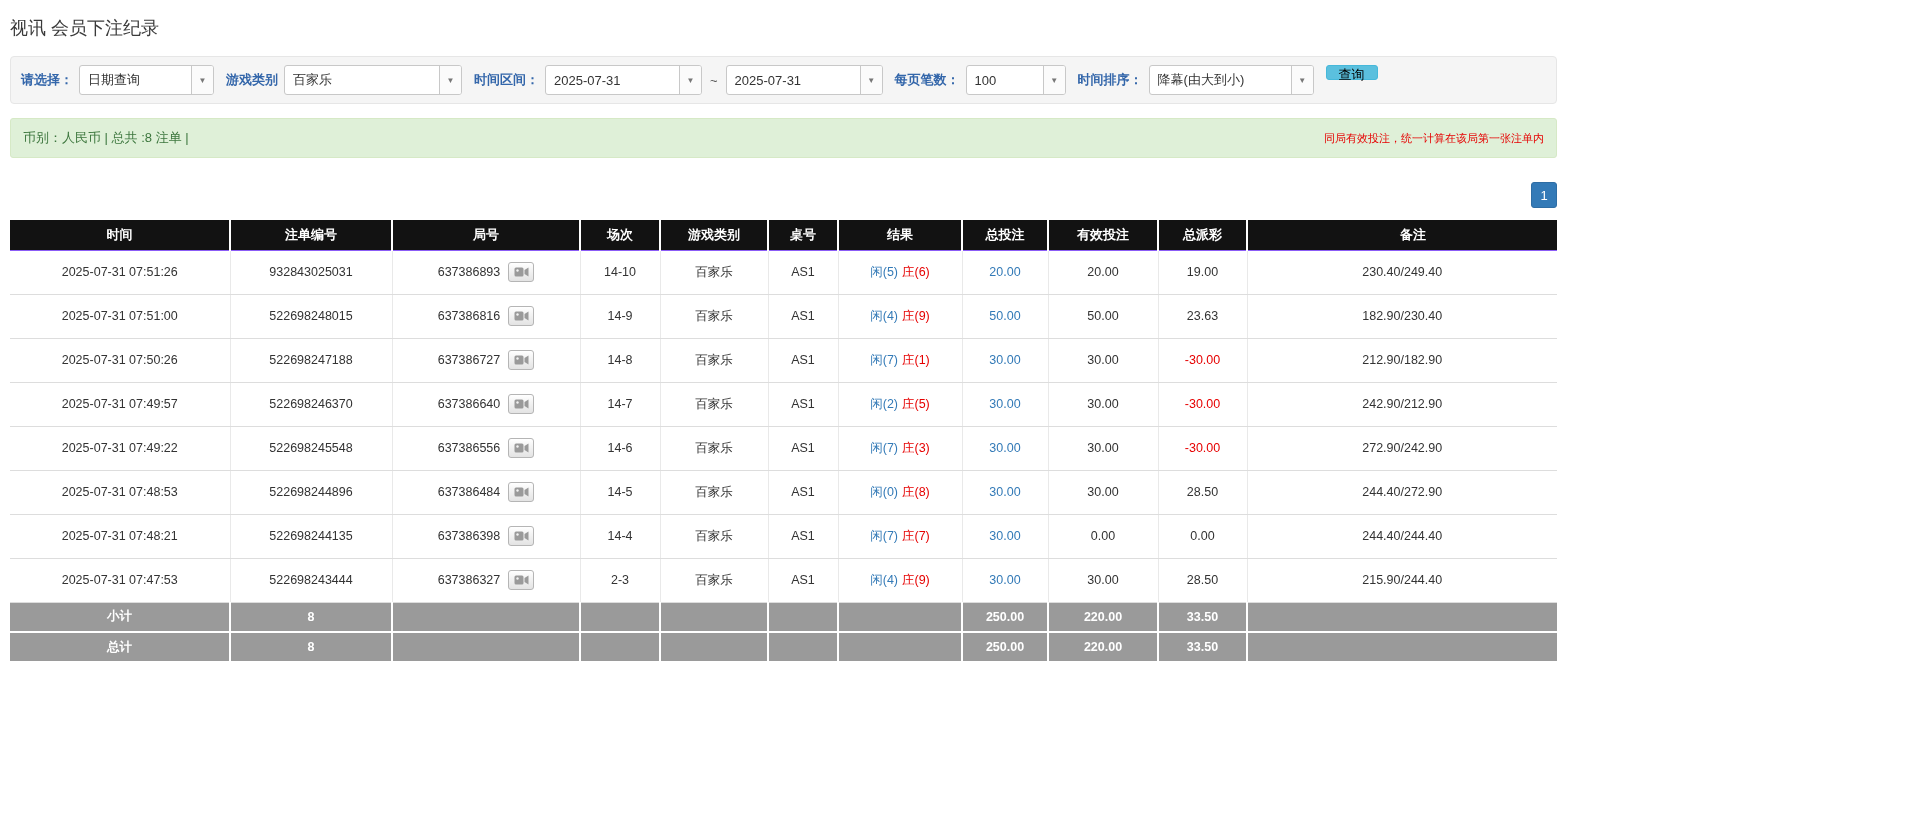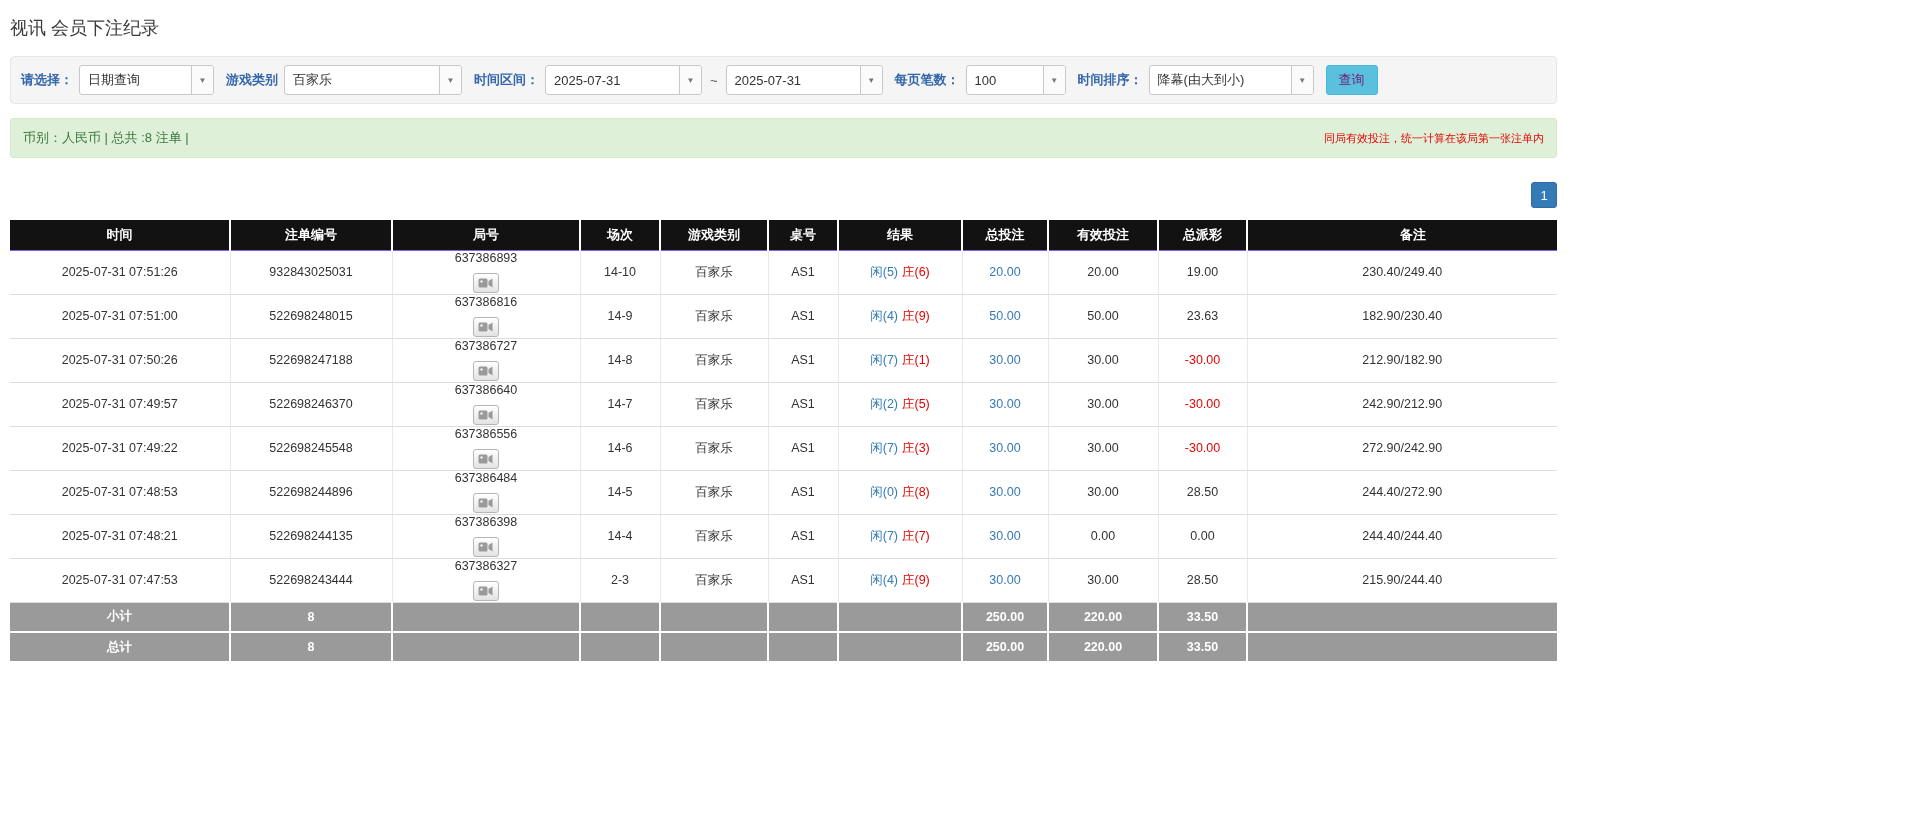--- a/index.html
+++ b/index.html
@@ -25,22 +25,22 @@
     border:1px solid #c8c8c8; border-radius:3px; height:30px; overflow:hidden;
   }
   .combo .val { flex:1; display:flex; align-items:center; padding:0 8px; font-size:13px; color:#333; overflow:hidden; }
   .combo .caret-btn {
     width:22px; border-left:1px solid #c8c8c8; background:#fbfbfb;
     display:flex; align-items:center; justify-content:center; color:#777; font-size:8px;
   }
   .w135{width:135px} .w178{width:178px} .w157{width:157px} .w100{width:100px} .w165{width:165px}
   .tilde { margin:0 8px; color:#555; }
   .btn-search {
-    background:var(--accent-blue,#5bc0de); border:1px solid #46b8da; color:#701a75;
-    border-radius:3px; height:30px; padding:0 12px; font-size:13px; cursor:pointer;
+    background:var(--accent-blue,#5bc0de); border:1px solid #46b8da; color:#000000;
+    border-radius:3px; height:15px; padding:0 12px; font-size:13px; cursor:pointer;
     font-family:inherit;
   }
 
   
   .summary-bar {
     margin-top:14px; background:var(--summary-green,#dff0d8); border:1px solid #d6e9c6;
     border-radius:3px; padding:10px 12px; display:flex; justify-content:space-between; align-items:center;
   }
   .summary-left { color:var(--summary-text,#3c763d); font-size:13px; }
   .summary-right { color:var(--notice-red,#e60000); font-size:11px; }
@@ -66,21 +66,21 @@
     overflow:hidden;
   }
   table.records td:last-child { border-right:none; }
   table.records tr:first-child td { border-top:1px solid #8b5cf6; }
 
   .player { color:var(--player-blue,#337ab7); }
   .banker { color:var(--banker-red,#e60000); margin-left:4px; }
   .bet-link { color:var(--link-blue,#337ab7); text-decoration:none; cursor:pointer; }
   .neg { color:var(--negative-red,#e60000); }
 
-  .round-cell-inner { display:inline-flex; align-items:center; gap:8px;flex-direction:column; }
+  .round-cell-inner { display:inline-flex; align-items:center; gap:8px; }
   .replay-btn {
     border:1px solid #b5b5b5; border-radius:3px; cursor:pointer;
     background:linear-gradient(#ffffff,#e3e3e3);
     width:26px; height:20px; display:inline-flex; align-items:center; justify-content:center;
     padding:0;
   }
 
   tr.summary-row td {
     background:var(--summary-gray,#9a9a9a); color:#fff; font-weight:bold; font-size:12.5px;
     height:30px; border-right:2px solid #fff; border-bottom:2px solid #fff;

